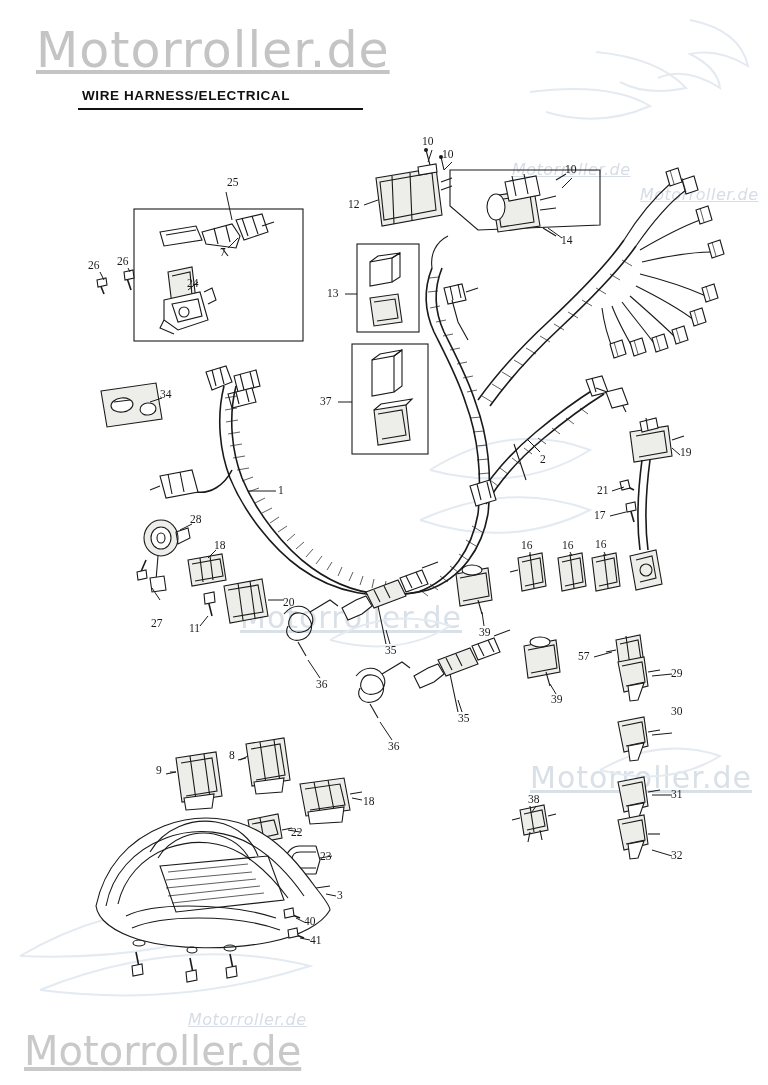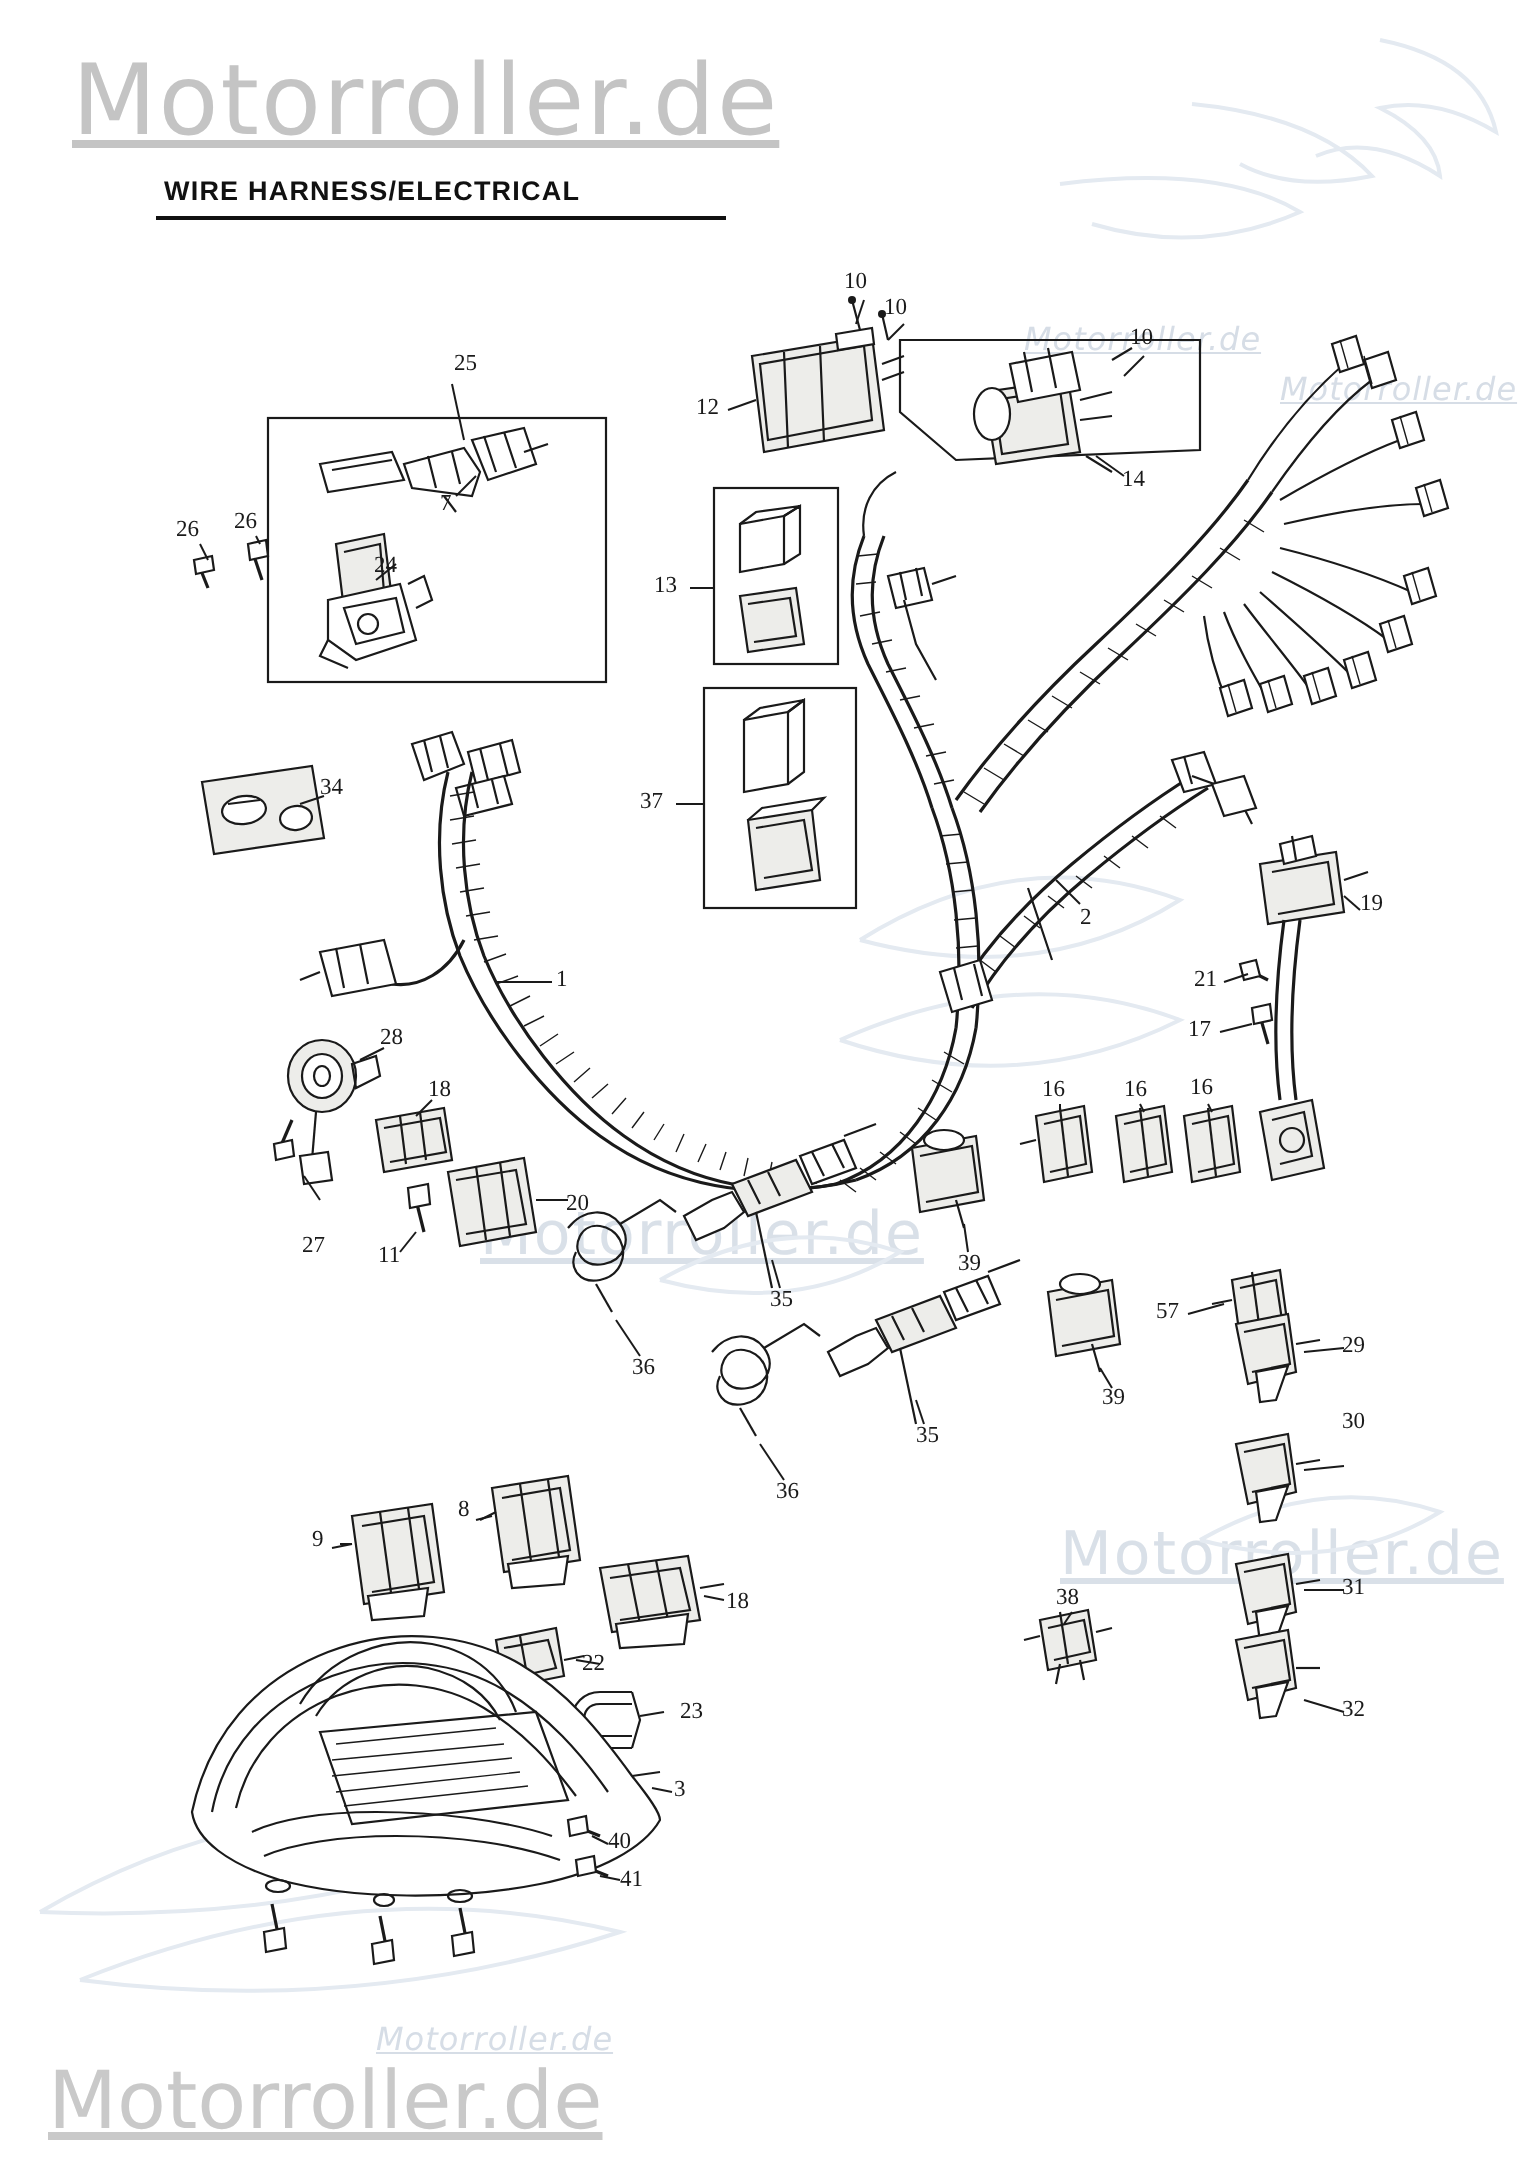--- a/index.html
+++ b/index.html
@@ -597,19 +597,19 @@
     <span class="lbl" style="left:578px; top:650px;">57</span>
     <span class="lbl" style="left:671px; top:667px;">29</span>
     <span class="lbl" style="left:671px; top:705px;">30</span>
     <span class="lbl" style="left:671px; top:788px;">31</span>
     <span class="lbl" style="left:671px; top:849px;">32</span>
     <span class="lbl" style="left:528px; top:793px;">38</span>
     <span class="lbl" style="left:156px; top:764px;">9</span>
     <span class="lbl" style="left:229px; top:749px;">8</span>
     <span class="lbl" style="left:363px; top:795px;">18</span>
     <span class="lbl" style="left:291px; top:826px;">22</span>
-    <span class="lbl" style="left:340px; top:850px;">23</span>
+    <span class="lbl" style="left:320px; top:850px;">23</span>
     <span class="lbl" style="left:337px; top:889px;">3</span>
     <span class="lbl" style="left:304px; top:915px;">40</span>
     <span class="lbl" style="left:310px; top:934px;">41</span>
   </div>
 
 </div>
 
 </body></html>

